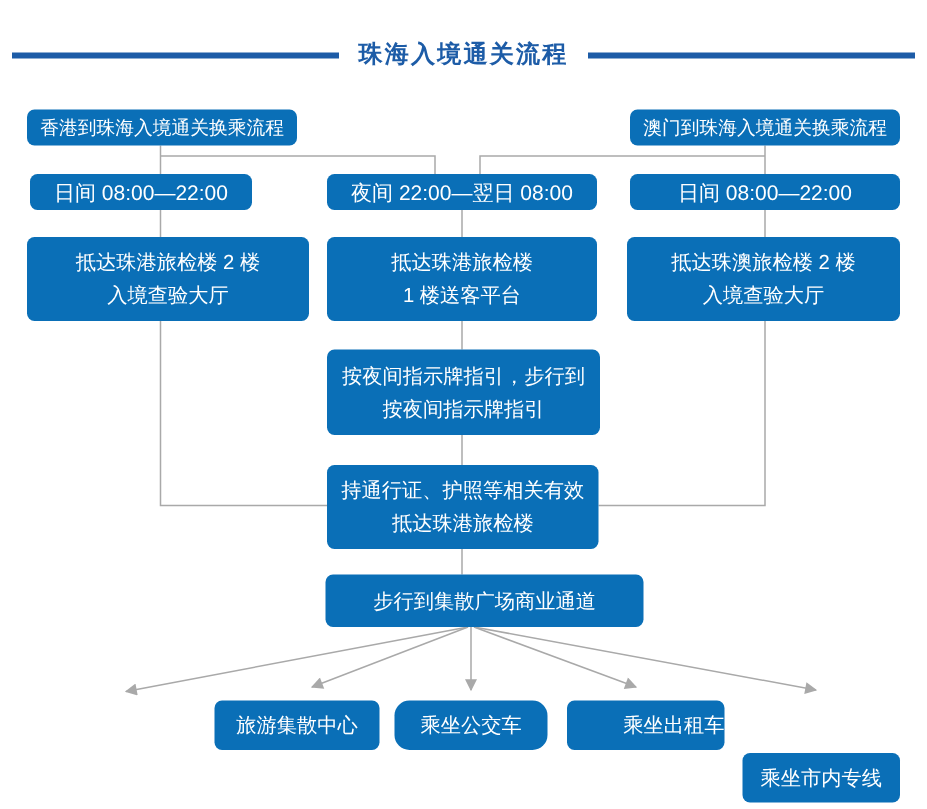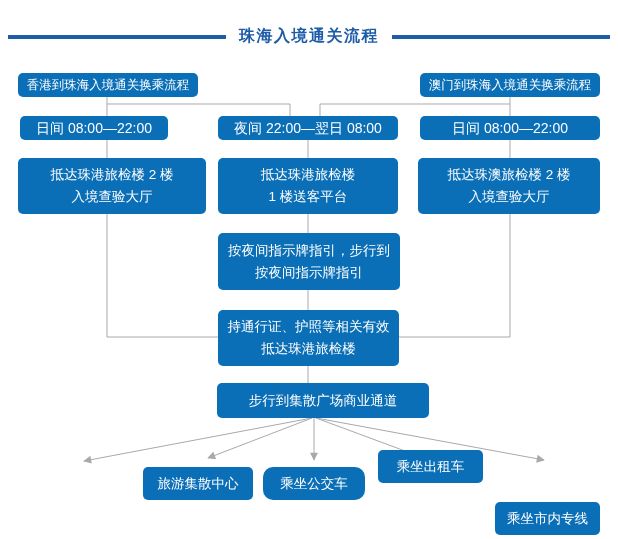--- a/index.html
+++ b/index.html
@@ -146,20 +146,20 @@
   <div class="node" style="left:217px;top:383px;width:212px;height:35px;">
     <span>步行到集散广场商业通道</span>
   </div>
 
   <div class="node" style="left:143px;top:467px;width:110px;height:33px;">
     <span>旅游集散中心</span>
   </div>
   <div class="node" style="left:263px;top:467px;width:102px;height:33px;border-radius:10px;">
     <span>乘坐公交车</span>
   </div>
-  <div class="node" style="left:378px;top:450px;width:105px;height:33px;">
+  <div class="node" style="left:378px;top:467px;width:105px;height:33px;align-items:flex-end;">
     <span>乘坐出租车</span>
   </div>
   <div class="node" style="left:495px;top:467px;width:105px;height:33px;margin-top:35px;">
     <span>乘坐市内专线</span>
   </div>
 
 </div>
 
 </body></html>

